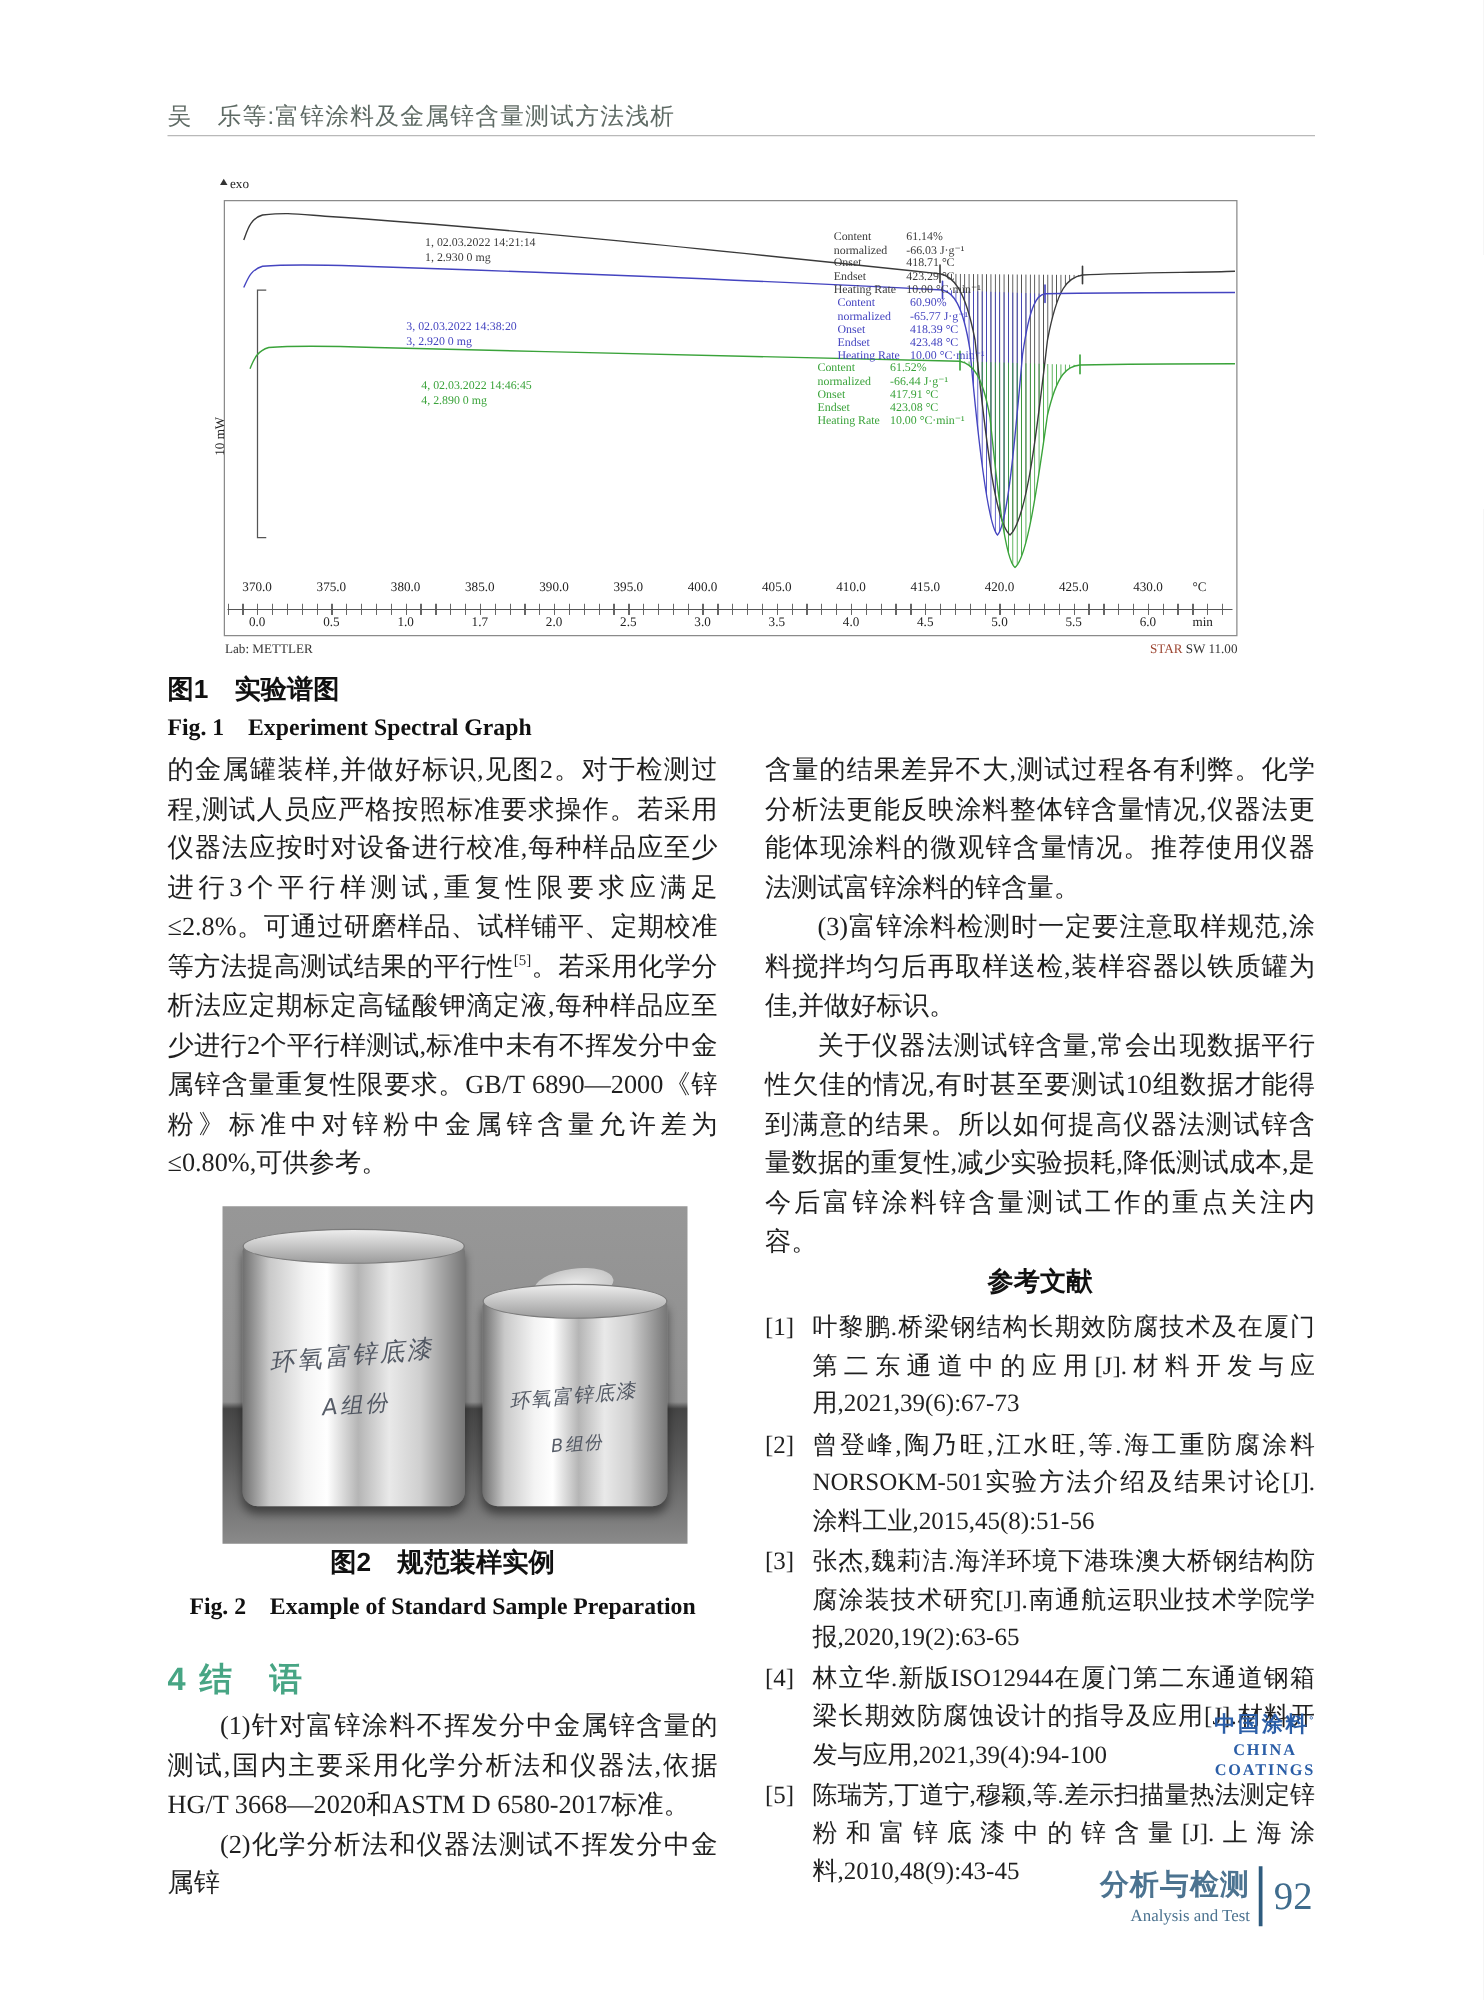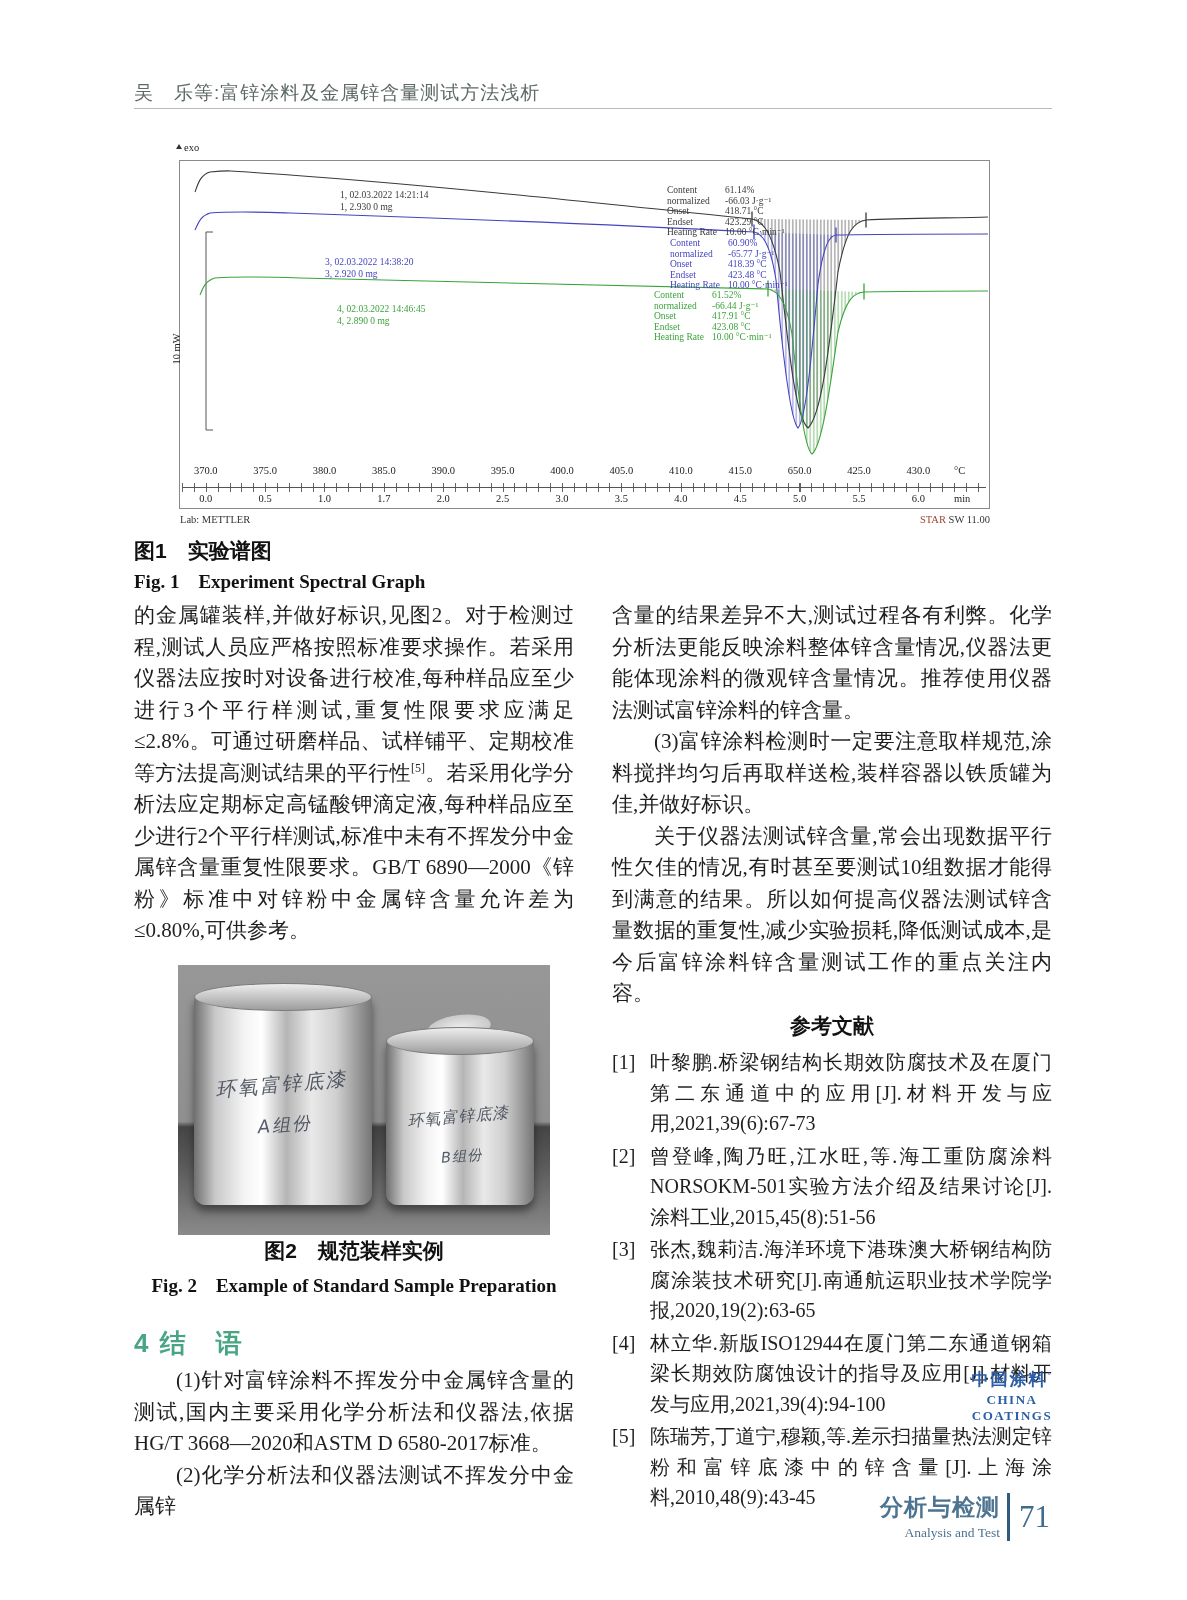--- a/index.html
+++ b/index.html
@@ -218,21 +218,21 @@
         <span>370.0</span>
         <span>375.0</span>
         <span>380.0</span>
         <span>385.0</span>
         <span>390.0</span>
         <span>395.0</span>
         <span>400.0</span>
         <span>405.0</span>
         <span>410.0</span>
         <span>415.0</span>
-        <span>650.0</span>
+        <span>420.0</span>
         <span>425.0</span>
         <span>430.0</span>
       </div>
     <span class="axis-unit" style="top:353px">°C</span>
     <div class="tick-band"></div>
     <div id="time-ticks" class="tick-row">
         <span>0.0</span>
         <span>0.5</span>
         <span>1.0</span>
         <span>1.7</span>
@@ -323,16 +323,16 @@
     <div class="logo-zh"><span>中国涂料</span><span class="logo-mark">°</span></div>
     <div class="logo-en">CHINA COATINGS</div>
   </div>
 
   <div class="page-footer">
     <div class="footer-sec">
       <div class="footer-sec-zh">分析与检测</div>
       <div class="footer-sec-en">Analysis and Test</div>
     </div>
     <div class="footer-divider"></div>
-    <div class="footer-pagenum">71</div>
+    <div class="footer-pagenum">92</div>
   </div>
 
 </div>
 
 </body></html>

